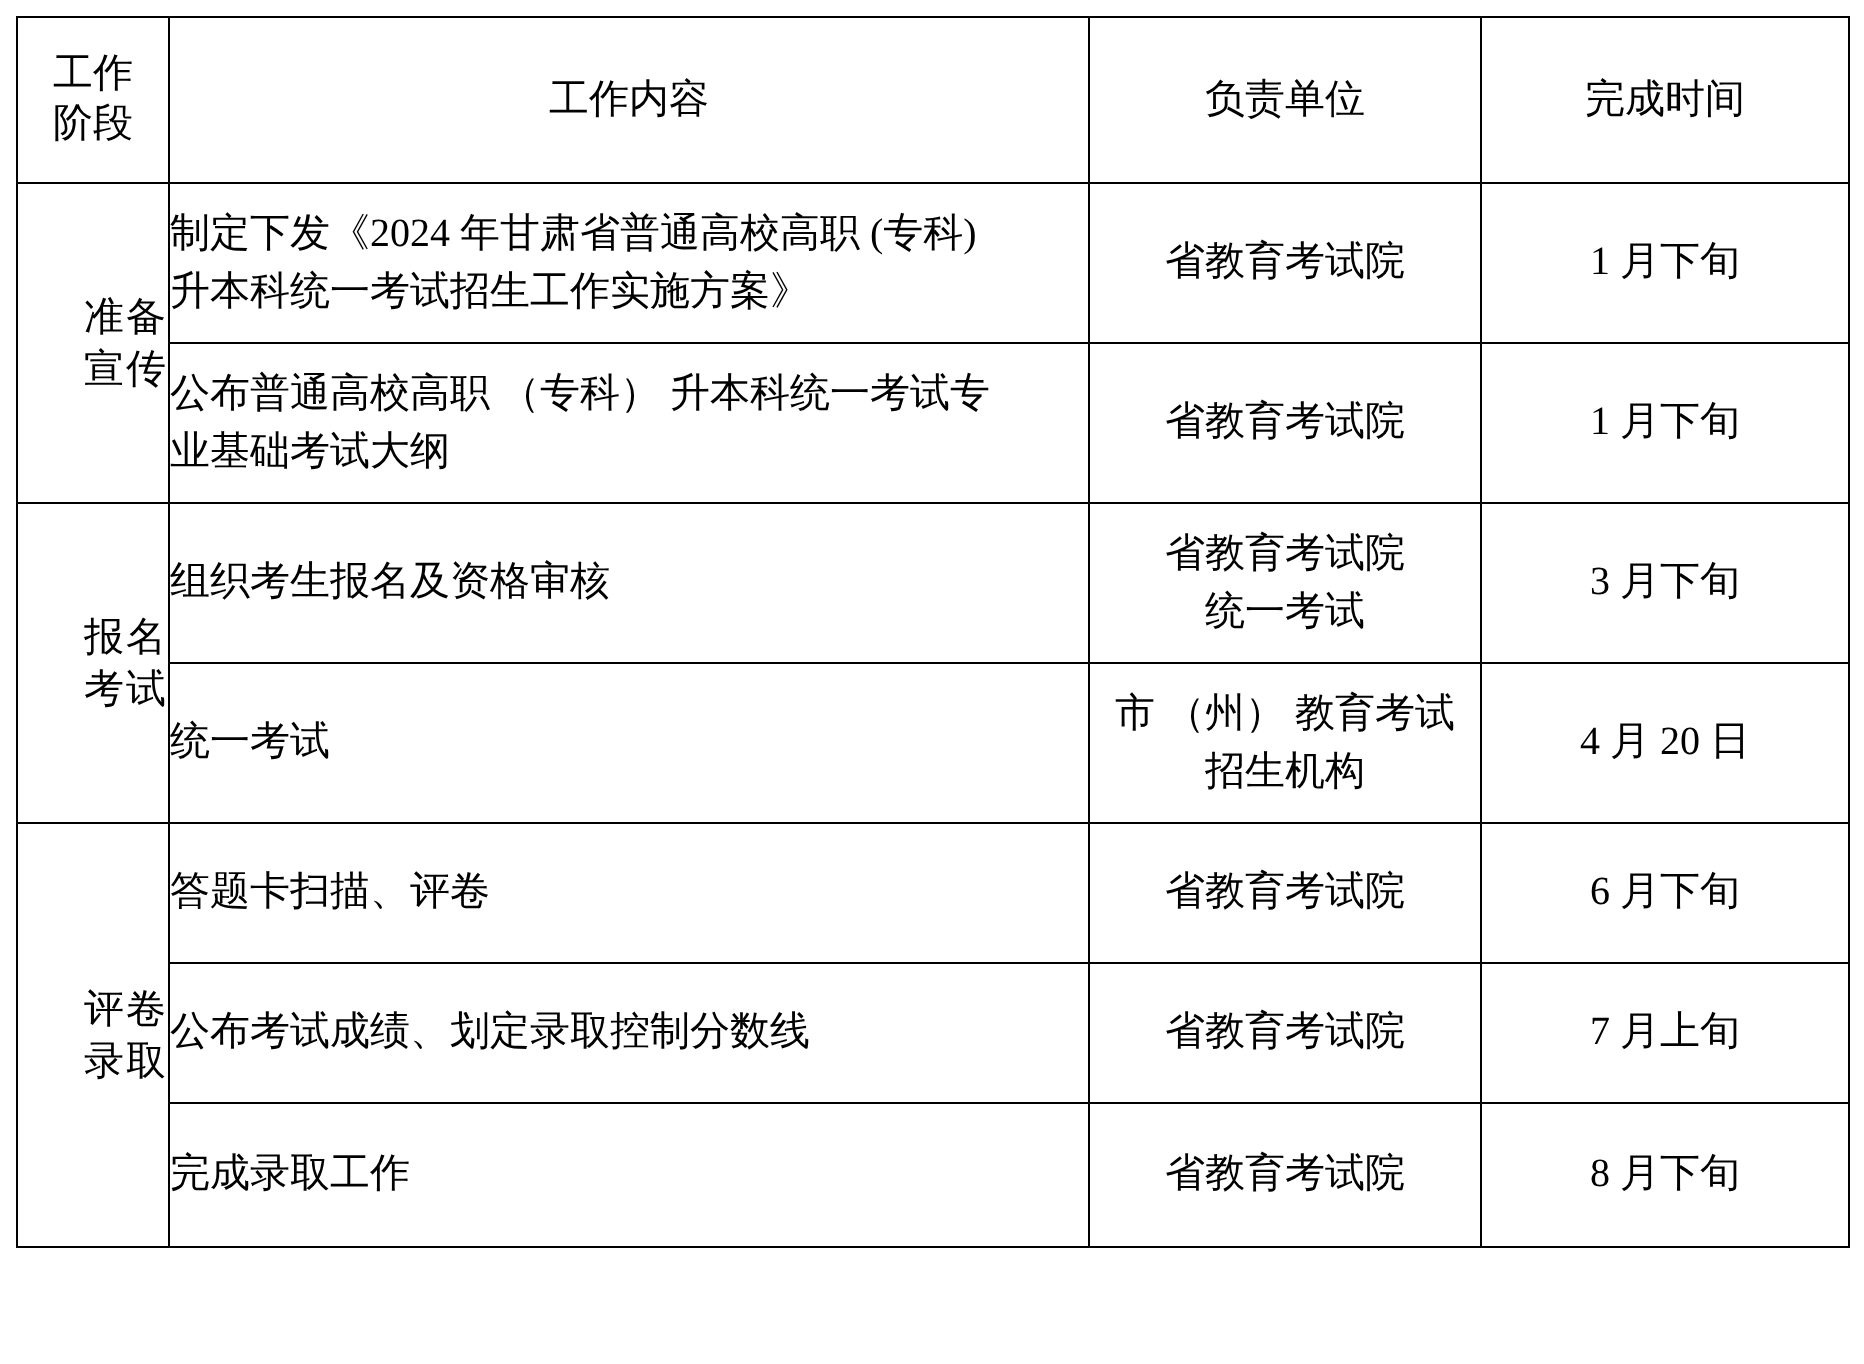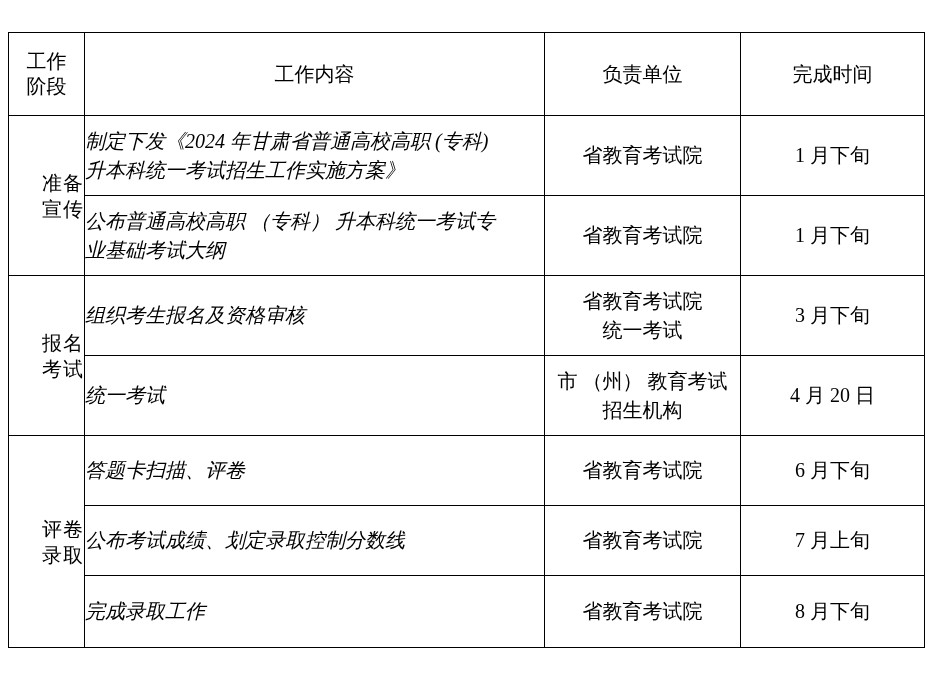--- a/index.html
+++ b/index.html
@@ -17,21 +17,20 @@
   .sheet {
     width: 932px;
     height: 682px;
     box-sizing: border-box;
     padding: 8px 8px 0 8px;
   }
   table.schedule {
     width: 916px;
     border-collapse: collapse;
     table-layout: fixed;
-    margin-top: 24px;
   }
   table.schedule td,
   table.schedule th {
     border: 1px solid #000000;
     padding: 0;
     vertical-align: middle;
     font-weight: normal;
     font-size: 20px;
     line-height: 1.45;
   }
@@ -61,21 +60,20 @@
   .stage-cell .stacked {
     display: block;
     line-height: 1.3;
   }
   .task-cell {
     text-align: left;
     padding: 10px 10px 10px 14px;
   }
   .task-cell .line {
     display: block;
-    font-style: italic;
   }
   .center-cell {
     text-align: center;
     padding: 8px 6px;
   }
   .center-cell .line {
     display: block;
     line-height: 1.45;
   }
   .r-tall   { height: 80px; }

